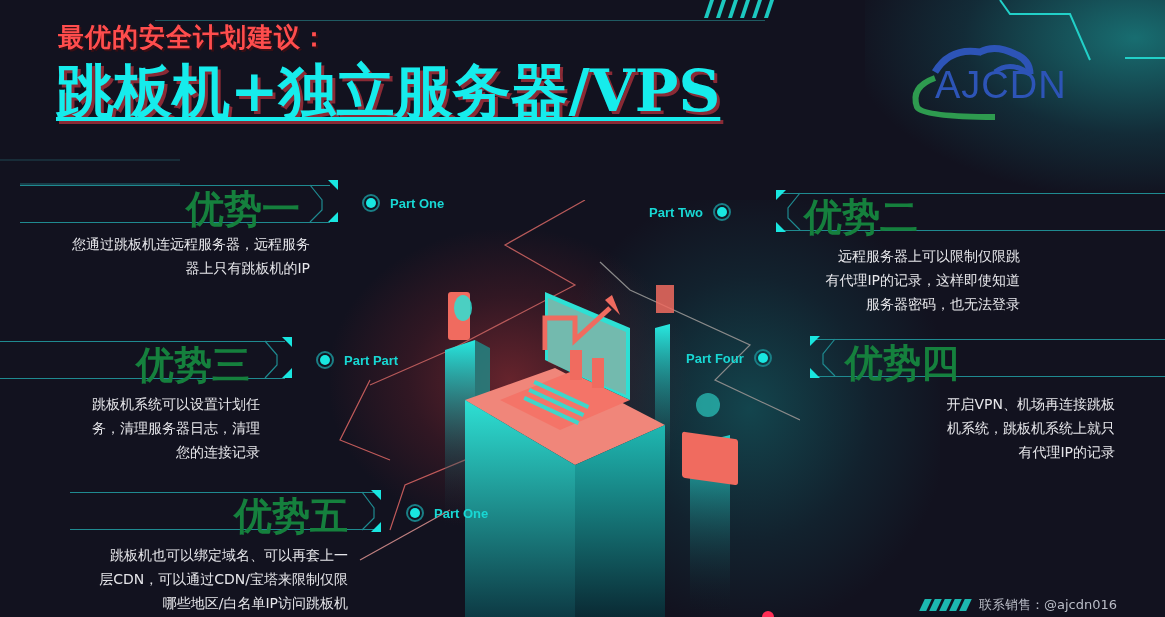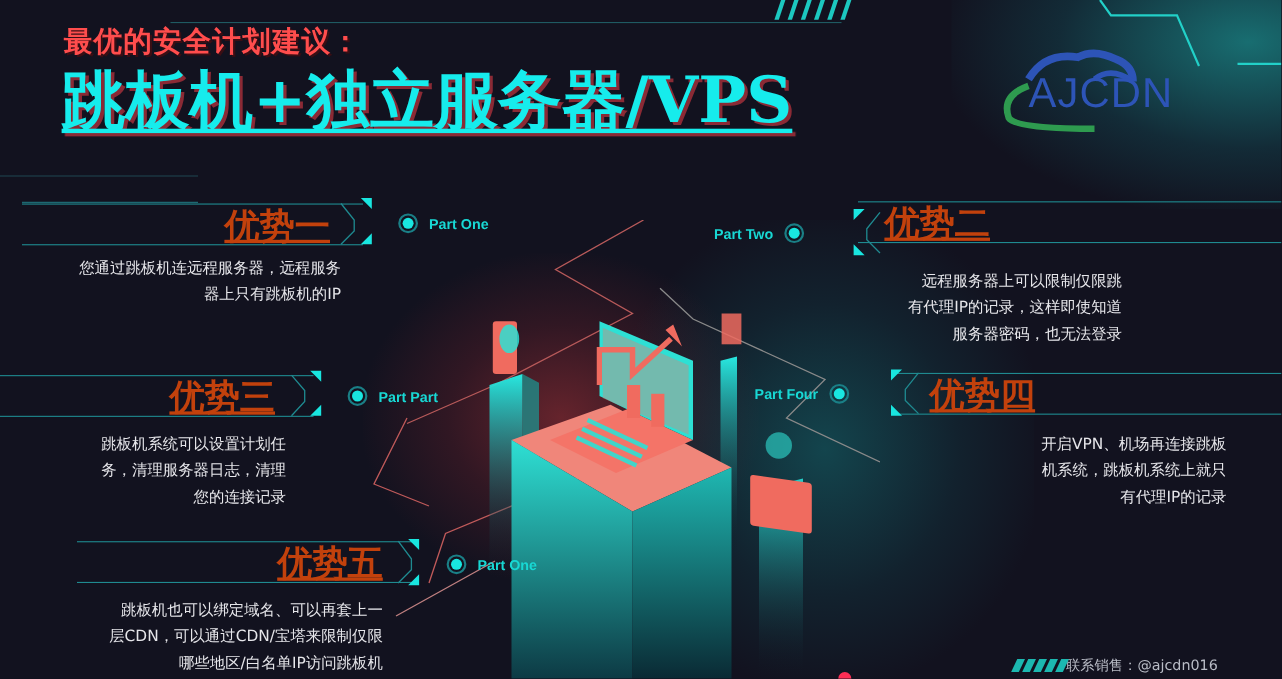--- a/index.html
+++ b/index.html
@@ -44,40 +44,40 @@
   .logo-text {
     position:absolute; left:30px; top:22px; font-size:38px; color:#2d54b7;
     font-family:"Liberation Sans", sans-serif; letter-spacing:1px;
   }
 
   .section { position:absolute; }
   .frame {
     position:absolute; height:36px; border-top:1px solid #1f8a90; border-bottom:1px solid #1f8a90;
   }
   .frame-label {
-    position:absolute; top:-2px; font-size:32px; font-weight:bold; color:#c2410c;
-    font-family: "DejaVu Serif", "Liberation Serif", serif; white-space:nowrap;text-decoration:underline;
+    position:absolute; top:-2px; font-size:38px; font-weight:bold; color:#15803d;
+    font-family: "DejaVu Serif", "Liberation Serif", serif; white-space:nowrap;
   }
   .desc {
     position:absolute; font-size:14px; color:#e6e6ea; line-height:24px; white-space:nowrap;
   }
   .desc.right { text-align:right; }
   .part {
     position:absolute; display:flex; align-items:center; gap:10px;
     font-family:"Liberation Sans", sans-serif; font-weight:bold; font-size:13px; color:#18d8d4;
     white-space:nowrap;
   }
   .dot {
     width:18px; height:18px; border-radius:50%; border:2px solid #1a7f86; position:relative; box-sizing:border-box;
   }
   .dot::after {
     content:""; position:absolute; left:2px; top:2px; width:10px; height:10px; border-radius:50%; background:#19e6e0;
   }
   .footer {
-    position:absolute; left:922px; top:596px; display:flex; align-items:center; 
+    position:absolute; left:922px; top:596px; display:flex; align-items:center; gap:10px;
     color:#b9bcc6; font-size:13px;
   }
   .stripes { display:flex; gap:3px; }
   .stripes span { width:7px; height:12px; background:#1cb8b0; transform:skewX(-25deg); display:block; }
 </style>
 </head>
 <body>
 
 <div class="glow-red"></div>
 <div class="glow-teal"></div>
@@ -175,21 +175,21 @@
     <div>您通过跳板机连远程服务器，远程服务</div>
     <div>器上只有跳板机的IP</div>
   </div>
   <div class="part" style="left:362px;top:194px;">
     <span class="dot"></span>
     <span>Part One</span>
   </div>
 </div>
 
 <div class="section">
-  <div class="frame" style="left:780px;top:183px;width:385px;">
+  <div class="frame" style="left:780px;top:193px;width:385px;">
     <div class="frame-label" style="left:24px;">优势二</div>
   </div>
   <div class="desc right" style="left:792px;top:244px;width:228px;">
     <div>远程服务器上可以限制仅限跳</div>
     <div>有代理IP的记录，这样即使知道</div>
     <div>服务器密码，也无法登录</div>
   </div>
   <div class="part" style="left:649px;top:203px;">
     <span>Part Two</span>
     <span class="dot"></span>

